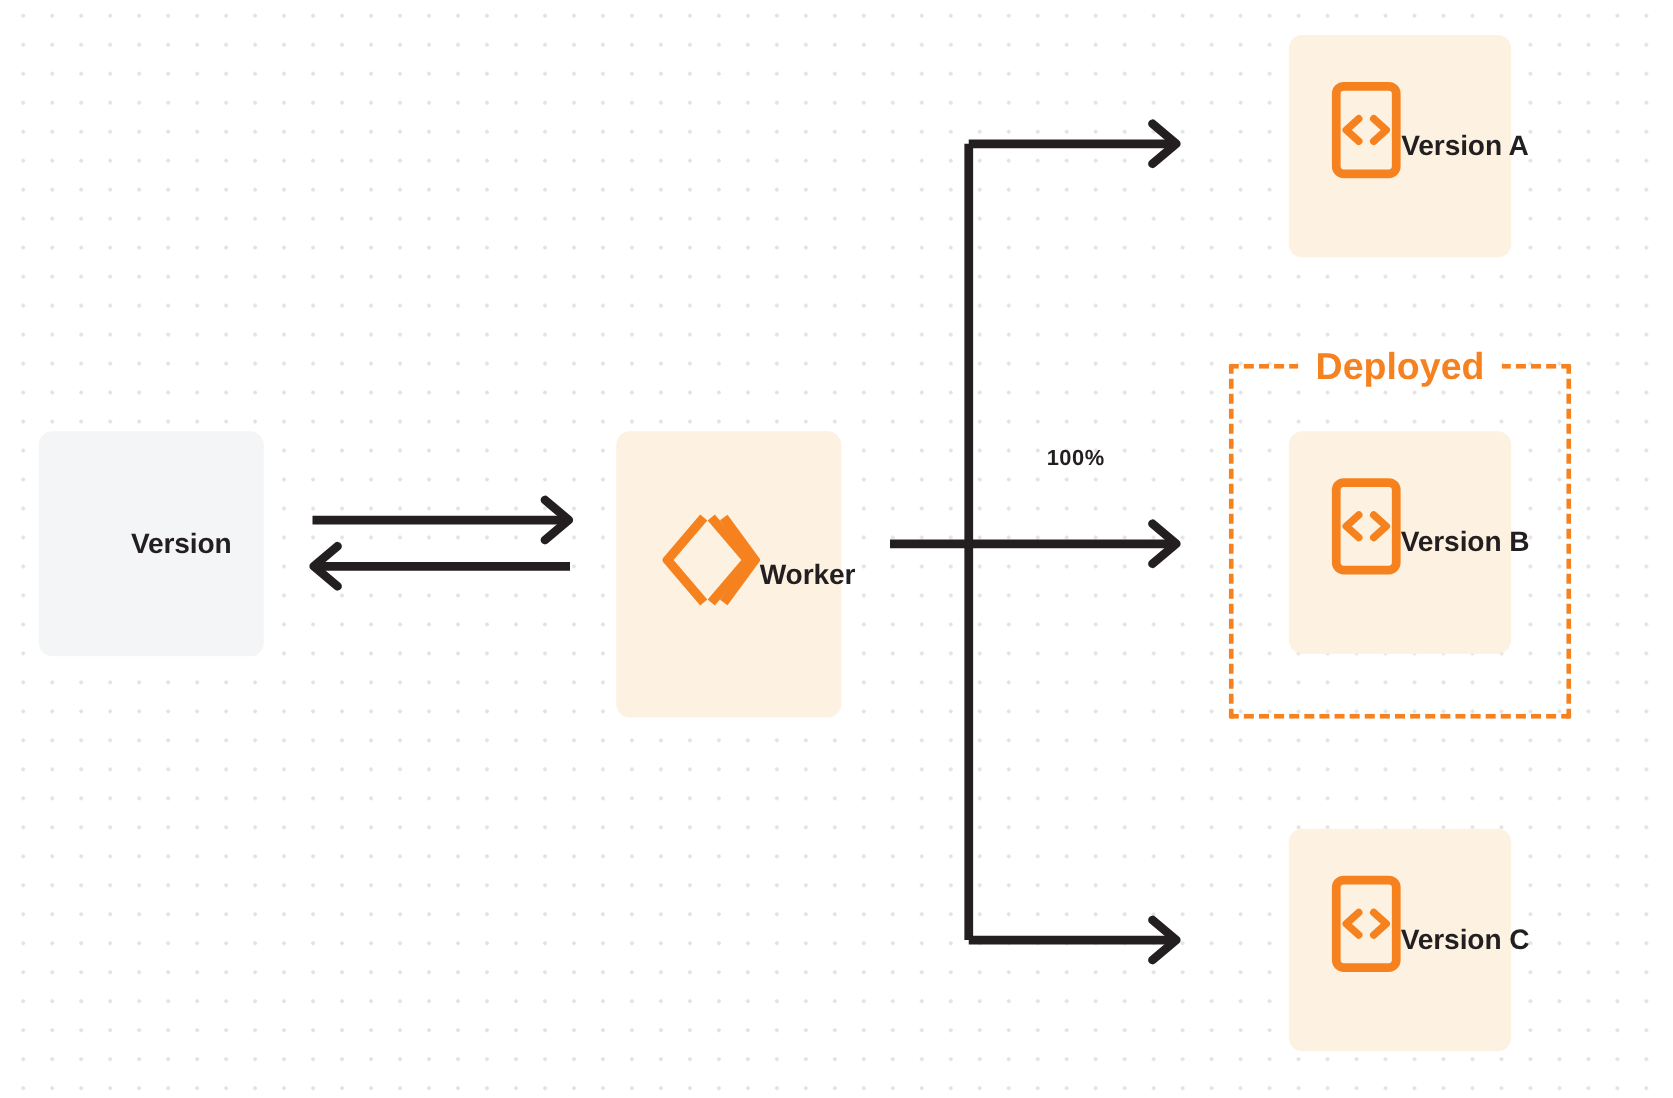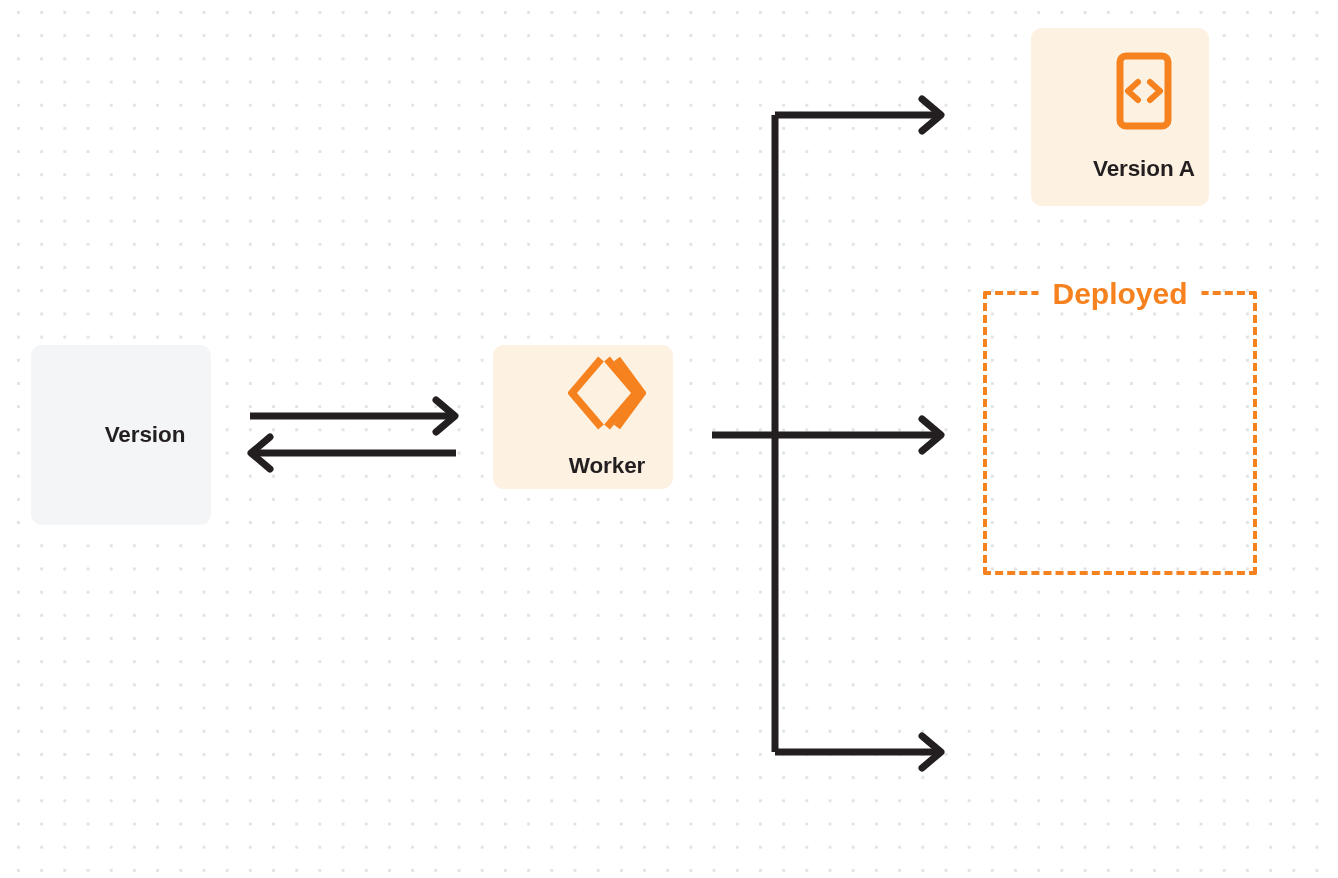--- a/index.html
+++ b/index.html
@@ -19,40 +19,40 @@
     background-color: #ffffff;
     background-image: radial-gradient(circle at 1.6px 1.6px, #e2e3e6 1.6px, transparent 1.7px);
     background-size: 23.2px 23.2px;
     background-position: 17px 11px;
   }
 
   
   .node {
     position: absolute;
     display: flex;
-    flex-direction: column;
+    flex-direction: row;
     align-items: center;
     justify-content: center;
     border-radius: 11px;
     padding-left: 48px;
   }
 
   .node-client {
     left: 31px;
     top: 345px;
     width: 180px;
     height: 180px;
     background: #f4f5f7;
   }
 
   .node-worker {
     left: 493px;
     top: 345px;
     width: 180px;
-    height: 144px;
+    height: 229px;
     background: #fdf1e1;
   }
 
   .node-version {
     width: 178px;
     height: 178px;
     background: #fdf1e1;
   }
 
   .node-version-a { left: 1031px; top: 28px; }
@@ -155,20 +155,21 @@
       </g>
 
       <g>
         <line x1="775" y1="752" x2="938" y2="752"></line>
         <polyline points="922,736 941,752 922,768" stroke-linecap="round"></polyline>
       </g>
     </g>
   </svg>
 
   <div class="traffic-label">
+    <div>100%</div>
   </div>
 
   <div class="node node-client">
     <span class="node-label">Version</span>
   </div>
 
   <div class="node node-worker">
     <span class="worker-icon-wrap">
       <svg width="78" height="76" viewBox="0 0 78 76" xmlns="http://www.w3.org/2000/svg" fill="none" stroke="#f6821f" stroke-width="7.5" stroke-linecap="butt" stroke-linejoin="miter">
         <polyline points="33,4 4,38 33,72"></polyline>
@@ -190,15 +191,39 @@
         <rect x="4" y="4" width="48" height="70" rx="6" ry="6" fill="none" stroke="#f6821f" stroke-width="7"></rect>
         <g fill="none" stroke="#f6821f" stroke-width="6" stroke-linecap="round" stroke-linejoin="round">
           <polyline points="22,30 12,39 22,48"></polyline>
           <polyline points="34,30 44,39 34,48"></polyline>
         </g>
       </svg>
     </span>
     <span class="node-label">Version A</span>
   </div>
 
-
+  <div class="node node-version node-version-b">
+    <span class="code-icon-wrap">
+      <svg width="56" height="78" viewBox="0 0 56 78" xmlns="http://www.w3.org/2000/svg">
+        <rect x="4" y="4" width="48" height="70" rx="6" ry="6" fill="none" stroke="#f6821f" stroke-width="7"></rect>
+        <g fill="none" stroke="#f6821f" stroke-width="6" stroke-linecap="round" stroke-linejoin="round">
+          <polyline points="22,30 12,39 22,48"></polyline>
+          <polyline points="34,30 44,39 34,48"></polyline>
+        </g>
+      </svg>
+    </span>
+    <span class="node-label">Version B</span>
+  </div>
+
+  <div class="node node-version node-version-c">
+    <span class="code-icon-wrap">
+      <svg width="56" height="78" viewBox="0 0 56 78" xmlns="http://www.w3.org/2000/svg">
+        <rect x="4" y="4" width="48" height="70" rx="6" ry="6" fill="none" stroke="#f6821f" stroke-width="7"></rect>
+        <g fill="none" stroke="#f6821f" stroke-width="6" stroke-linecap="round" stroke-linejoin="round">
+          <polyline points="22,30 12,39 22,48"></polyline>
+          <polyline points="34,30 44,39 34,48"></polyline>
+        </g>
+      </svg>
+    </span>
+    <span class="node-label">Version C</span>
+  </div>
 
 </div>
 
 </body></html>

